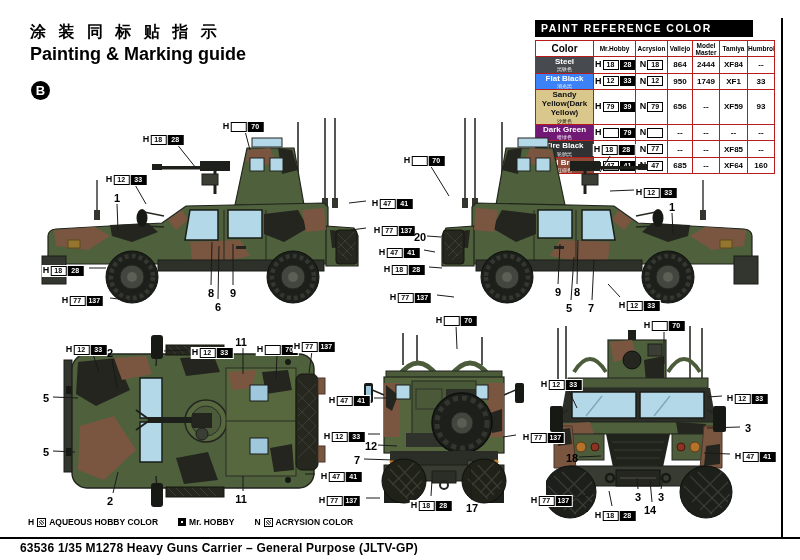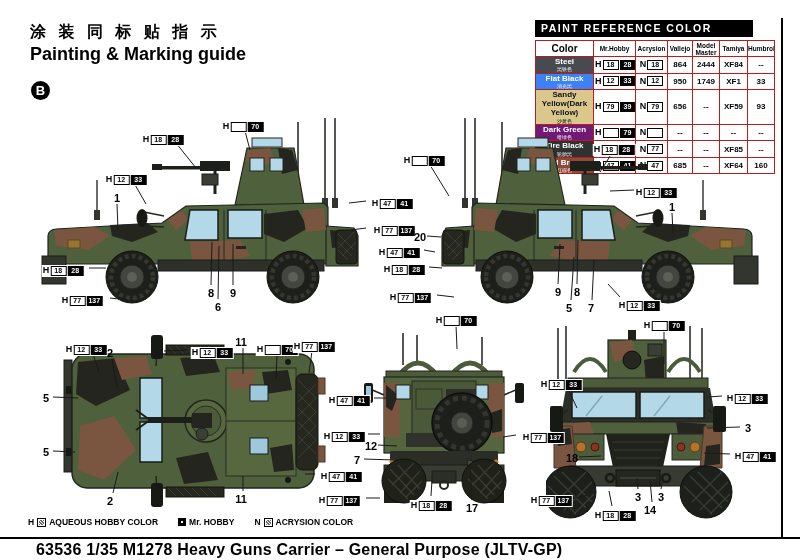--- a/index.html
+++ b/index.html
@@ -27,21 +27,21 @@
   .co{position:absolute;transform:translate(-50%,-50%);z-index:6}
   .co .num{font-size:11px;font-weight:bold}
   
   .legend{left:28px;top:517px;display:flex;gap:20px;font-size:8.5px;font-weight:bold;align-items:center}
   .legend .item{display:flex;align-items:center;gap:3px}
   .lb-ob{display:inline-block;width:7px;height:7px;border:1px solid #000;background:#fff;position:relative}
   .lb-ob:after{content:"";position:absolute;left:1px;top:1px;right:1px;bottom:1px;background:repeating-linear-gradient(45deg,#666 0,#666 1px,#fff 1px,#fff 2px)}
   .lb-sb{display:inline-block;width:8px;height:8px;background:#000;position:relative}
   .lb-sb:after{content:"";position:absolute;left:3px;top:3px;width:2px;height:2px;background:#fff}
   .frule{left:0;top:537px;width:800px;height:2px;background:#000}
-  .footer-text{left:36px;top:541px;font-size:16px;font-weight:bold;letter-spacing:.2px}
+  .footer-text{left:20px;top:541px;font-size:12px;font-weight:bold;letter-spacing:.2px}
   .vline{left:781px;top:18px;width:2px;height:521px;background:#000}
   
   #line-svg{left:0;top:0;z-index:5;pointer-events:none}
   .viewsvg{position:absolute;z-index:2}
 </style>
 </head>
 <body>
 
 <div class="abs title-cn">涂 装 同 标 贴 指 示</div>
 <div class="abs title-en">Painting &amp; Marking guide</div>

